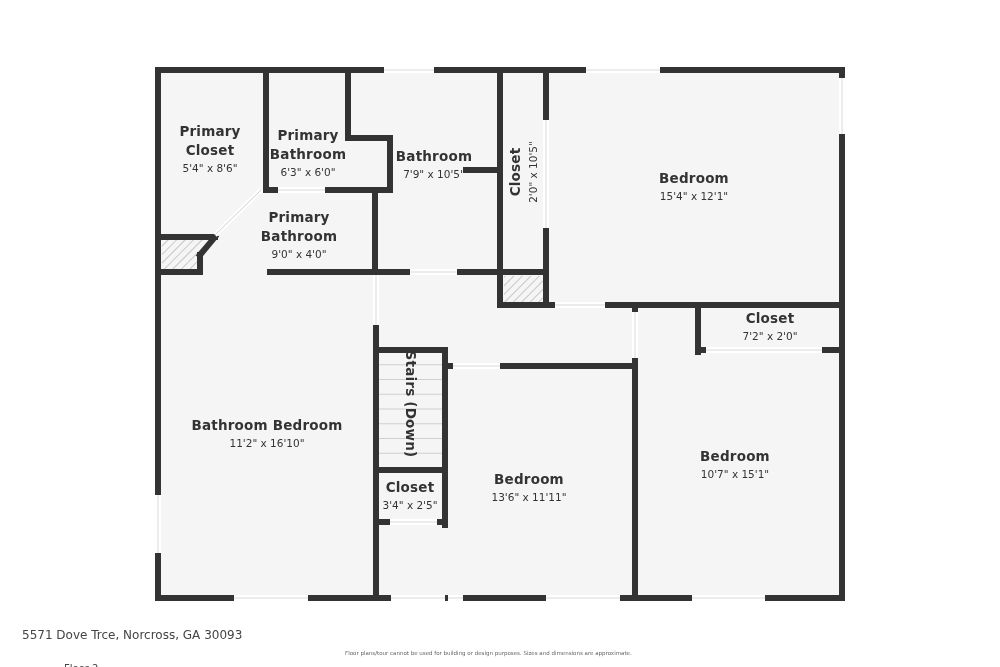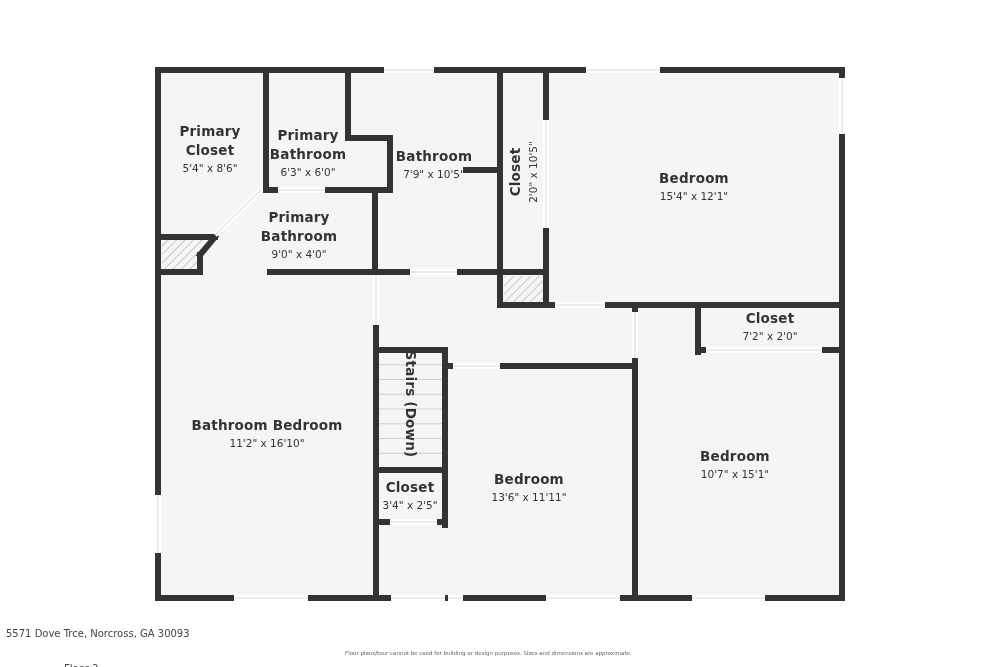--- a/index.html
+++ b/index.html
@@ -3,21 +3,21 @@
 <meta charset="utf-8">
 <style>
   html, body { margin:0; padding:0; background:#ffffff; }
   body { width:1000px; height:667px; position:relative; overflow:hidden; font-family:"DejaVu Sans", sans-serif; }
   #plan { position:absolute; left:0; top:0; width:1000px; height:667px; }
   .room-label { position:absolute; transform:translate(-50%,-50%); text-align:center; color:#333333; white-space:nowrap; }
   .room-name { font-size:13.5px; font-weight:600; line-height:19px; display:block; letter-spacing:0.2px; }
   .room-dim { font-size:10.5px; line-height:14px; display:block; margin-top:1px; }
   .rot { transform:translate(-50%,-50%) rotate(90deg); }
   .rotn { transform:translate(-50%,-50%) rotate(-90deg); }
-  .footer-address { position:absolute; left:6px; top:628px; font-size:10px; color:#444; }
+  .footer-address { position:absolute; left:22px; top:628px; font-size:12px; color:#444; }
   .footer-floor { position:absolute; left:17px; top:663px; font-size:10px; color:#444;margin-left:47px; }
   .footer-disclaimer { position:absolute; left:345px; top:650px; font-size:5.5px; color:#666; }
 </style>
 </head>
 <body>
 
 <svg id="plan" viewBox="0 0 1000 667" xmlns="http://www.w3.org/2000/svg">
   <defs>
     <pattern id="hatch" width="6" height="6" patternUnits="userSpaceOnUse" patternTransform="rotate(45)">
       <line x1="0" y1="0" x2="0" y2="6" stroke="#999" stroke-width="1"></line>

